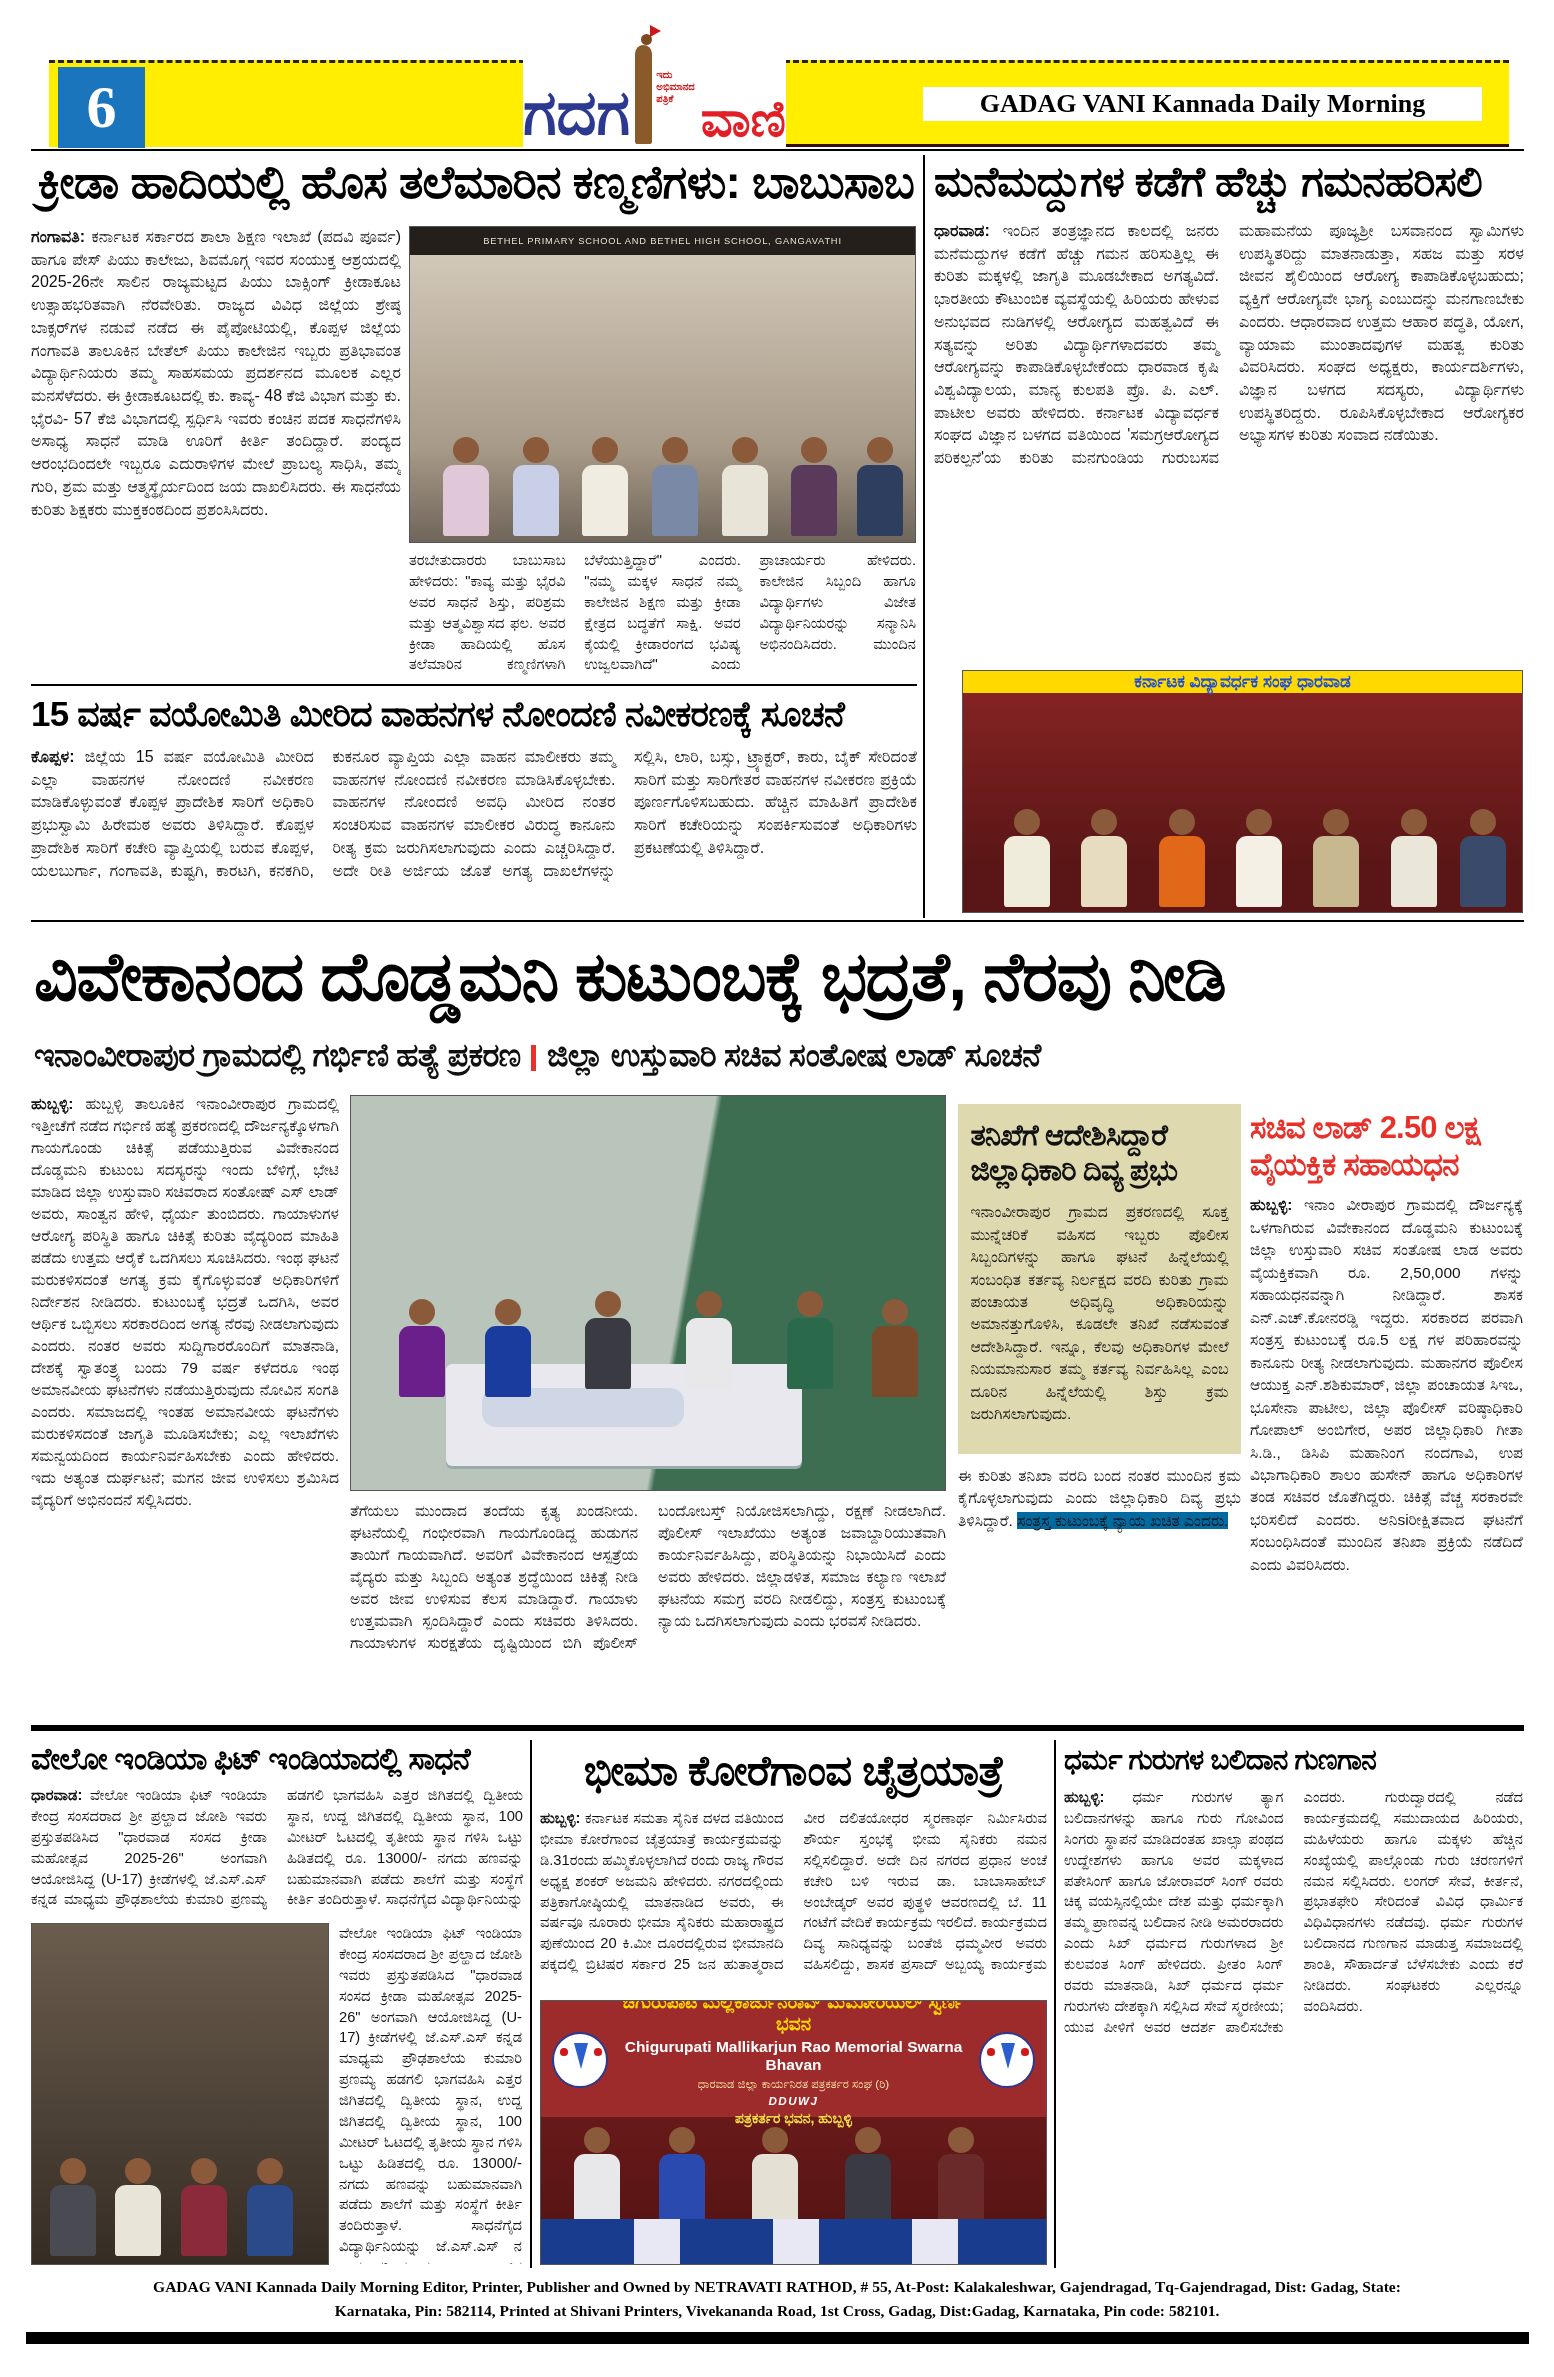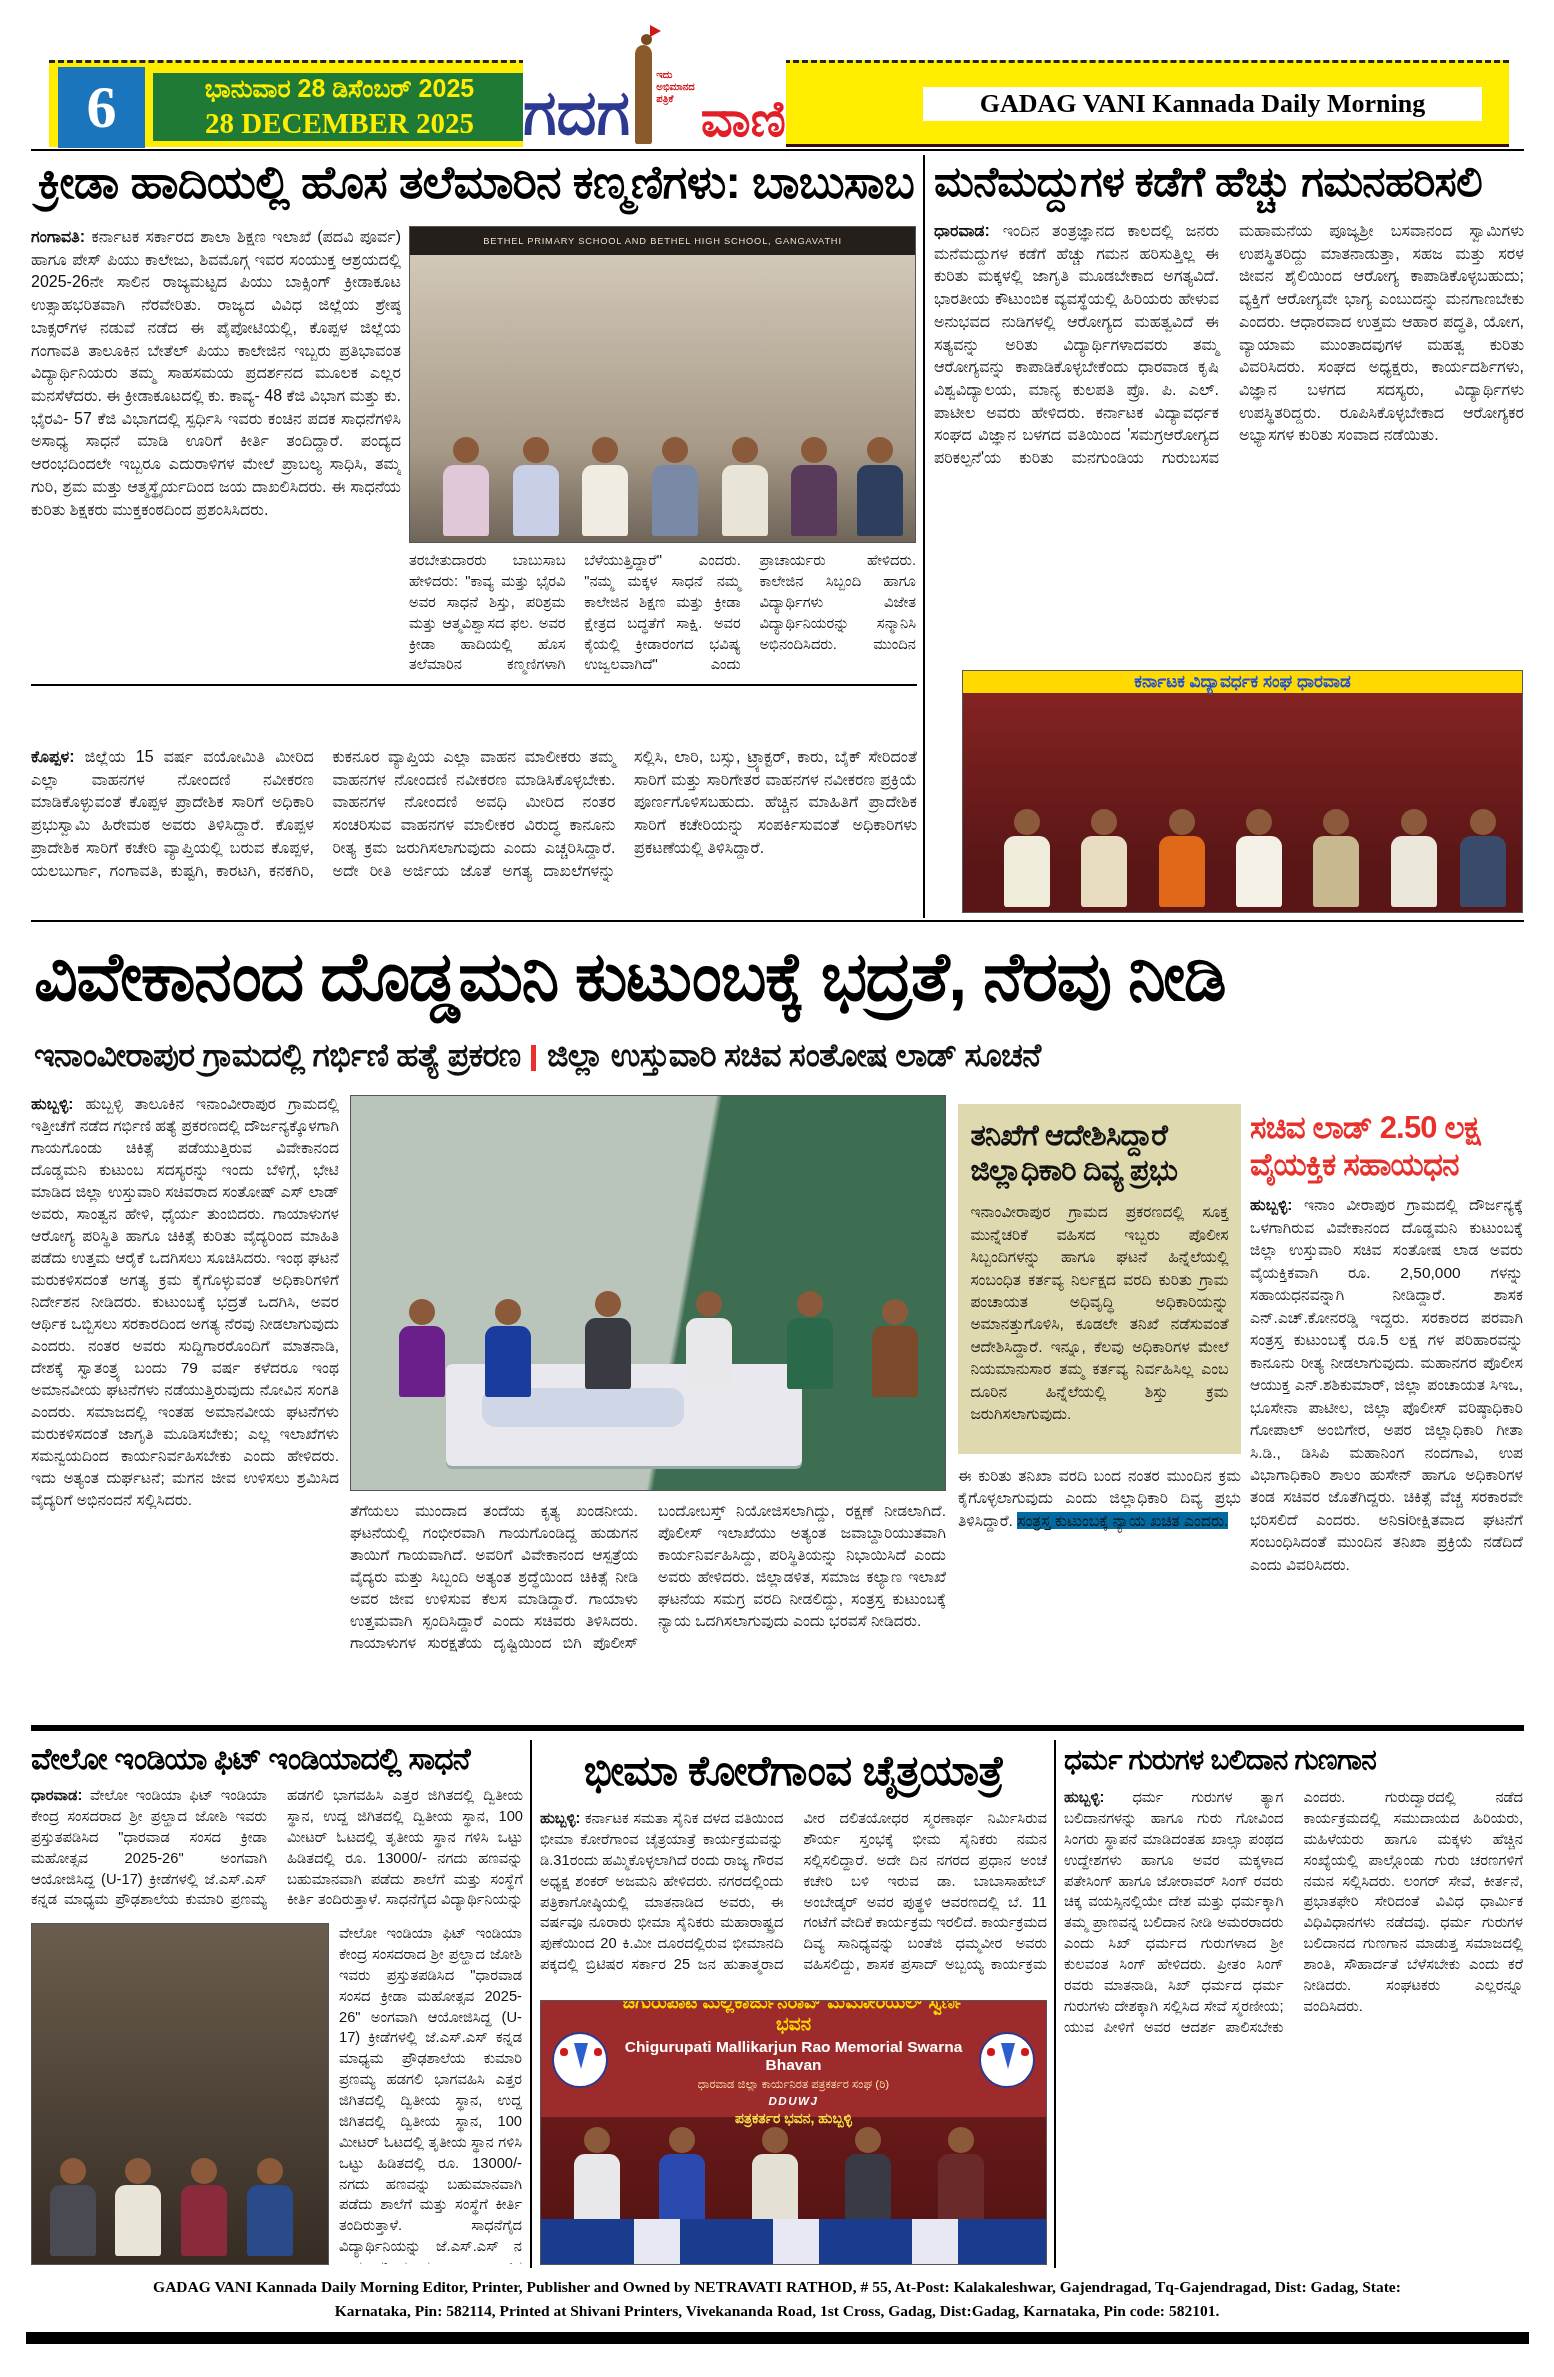--- a/index.html
+++ b/index.html
@@ -98,24 +98,20 @@
 
 <div class="page">
 
   <div class="yellow-band yb-left"></div>
   <div class="yellow-band yb-right"></div>
 
   <div class="pagenum-box">
     <span>6</span>
   </div>
 
-  <div class="date-box">
-    <div class="date-kn">ಭಾನುವಾರ 28 ಡಿಸೆಂಬರ್ 2025</div>
-    <div class="date-en">28 DECEMBER 2025</div>
-  </div>
 
   <div class="logo-area">
     <span class="logo-w1">ಗದಗ</span>
     <span class="statue"></span>
     <span class="logo-tag">ಇದು ಅಭಿಮಾನದ ಪತ್ರಿಕೆ</span>
     <span class="logo-w2">ವಾಣಿ</span>
   </div>
 
   <div class="banner-right-strip">
     <span>GADAG VANI Kannada Daily Morning</span>
@@ -200,20 +196,21 @@
         <div class="torso" style="background:#eae6da;"></div>
       </div>
     <div class="fig" style="left:495px; bottom:4.6px;">
         <div class="head"></div>
         <div class="torso" style="background:#3a4a6a;"></div>
       </div>
   </div>
 
   <div class="rule" style="left:31px; top:684px; width:886px; height:2.3px;"></div>
 
+  <div class="hl" style="left:31px; top:695px; width:886px; font-size:35px;">15 ವರ್ಷ ವಯೋಮಿತಿ ಮೀರಿದ ವಾಹನಗಳ ನೋಂದಣಿ ನವೀಕರಣಕ್ಕೆ ಸೂಚನೆ</div>
 
   <div class="body-txt cols3" style="left:31px; top:746px; width:886px; height:166px;">
     <b>ಕೊಪ್ಪಳ:</b>
     <span>ಜಿಲ್ಲೆಯ 15 ವರ್ಷ ವಯೋಮಿತಿ ಮೀರಿದ ಎಲ್ಲಾ ವಾಹನಗಳ ನೋಂದಣಿ ನವೀಕರಣ ಮಾಡಿಕೊಳ್ಳುವಂತೆ ಕೊಪ್ಪಳ ಪ್ರಾದೇಶಿಕ ಸಾರಿಗೆ ಅಧಿಕಾರಿ ಪ್ರಭುಸ್ವಾಮಿ ಹಿರೇಮಠ ಅವರು ತಿಳಿಸಿದ್ದಾರೆ. ಕೊಪ್ಪಳ ಪ್ರಾದೇಶಿಕ ಸಾರಿಗೆ ಕಚೇರಿ ವ್ಯಾಪ್ತಿಯಲ್ಲಿ ಬರುವ ಕೊಪ್ಪಳ, ಯಲಬುರ್ಗಾ, ಗಂಗಾವತಿ, ಕುಷ್ಟಗಿ, ಕಾರಟಗಿ, ಕನಕಗಿರಿ, ಕುಕನೂರ ವ್ಯಾಪ್ತಿಯ ಎಲ್ಲಾ ವಾಹನ ಮಾಲೀಕರು ತಮ್ಮ ವಾಹನಗಳ ನೋಂದಣಿ ನವೀಕರಣ ಮಾಡಿಸಿಕೊಳ್ಳಬೇಕು. ವಾಹನಗಳ ನೋಂದಣಿ ಅವಧಿ ಮೀರಿದ ನಂತರ ಸಂಚರಿಸುವ ವಾಹನಗಳ ಮಾಲೀಕರ ವಿರುದ್ಧ ಕಾನೂನು ರೀತ್ಯ ಕ್ರಮ ಜರುಗಿಸಲಾಗುವುದು ಎಂದು ಎಚ್ಚರಿಸಿದ್ದಾರೆ. ಅದೇ ರೀತಿ ಅರ್ಜಿಯ ಜೊತೆ ಅಗತ್ಯ ದಾಖಲೆಗಳನ್ನು ಸಲ್ಲಿಸಿ, ಲಾರಿ, ಬಸ್ಸು, ಟ್ರ್ಯಾಕ್ಟರ್, ಕಾರು, ಬೈಕ್ ಸೇರಿದಂತೆ ಸಾರಿಗೆ ಮತ್ತು ಸಾರಿಗೇತರ ವಾಹನಗಳ ನವೀಕರಣ ಪ್ರಕ್ರಿಯೆ ಪೂರ್ಣಗೊಳಿಸಬಹುದು. ಹೆಚ್ಚಿನ ಮಾಹಿತಿಗೆ ಪ್ರಾದೇಶಿಕ ಸಾರಿಗೆ ಕಚೇರಿಯನ್ನು ಸಂಪರ್ಕಿಸುವಂತೆ ಅಧಿಕಾರಿಗಳು ಪ್ರಕಟಣೆಯಲ್ಲಿ ತಿಳಿಸಿದ್ದಾರೆ.</span>
   </div>
 
   <div class="rule" style="left:31px; top:920px; width:1493px; height:2.3px;"></div>
 
   <div class="hl" style="left:34px; top:940px; width:1479px; font-size:68px; letter-spacing:-1.5px;">ವಿವೇಕಾನಂದ ದೊಡ್ಡಮನಿ ಕುಟುಂಬಕ್ಕೆ ಭದ್ರತೆ, ನೆರವು ನೀಡಿ</div>
 

